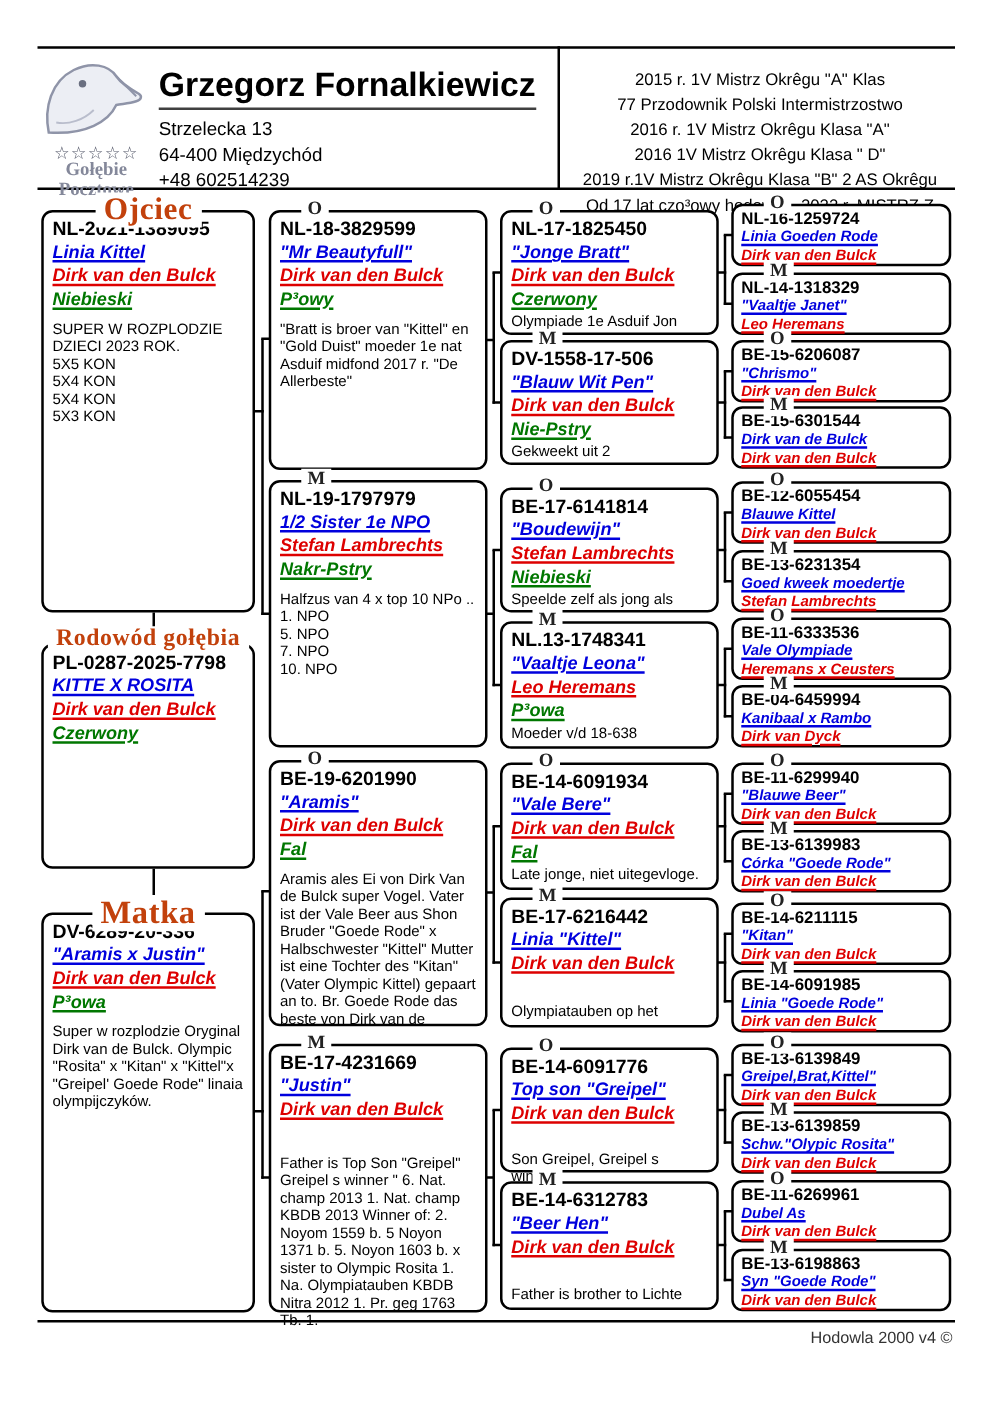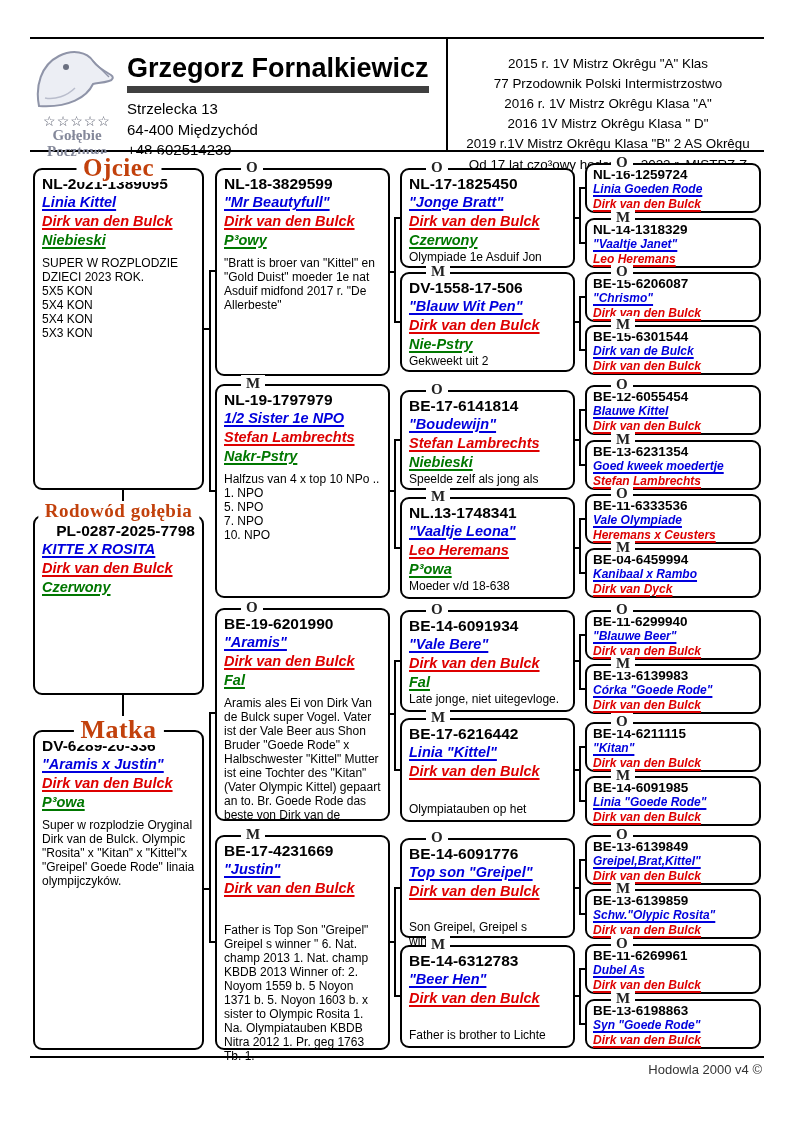--- a/index.html
+++ b/index.html
@@ -4,21 +4,21 @@
 <style>
   html,body{margin:0;padding:0;background:#fff;}
   .page{position:relative;width:794px;height:1123px;background:#fff;overflow:hidden;
         font-family:"Liberation Sans",sans-serif;color:#000;}
   .rule{position:absolute;background:#000;}
   
   .logo{position:absolute;left:30px;top:50px;width:94px;text-align:center;line-height:1.05;}
   .logo .stars{color:#55596a;font-size:14px;letter-spacing:1px;}
   .logo .brand{font-family:"Liberation Serif",serif;font-weight:bold;font-size:15px;color:#84889a;}
   .owner{position:absolute;left:127px;top:53px;}
-  .owner .nm{font-size:27px;font-weight:bold;border-bottom:7px solid #404040;padding-bottom:2px;display:inline-block;}
+  .owner .nm{font-size:27px;font-weight:bold;border-bottom:2px solid #404040;padding-bottom:2px;display:inline-block;}
   .owner .addr{margin-top:6px;font-size:15px;line-height:1.38;}
   .achv{position:absolute;left:452px;top:54px;width:312px;text-align:center;font-size:13.4px;line-height:1.5;}
   
   #pedigree{position:absolute;left:30px;top:158px;width:734px;height:900px;}
   .pbox{position:absolute;background:#fff;border:2px solid #000;border-radius:9px;
         box-sizing:border-box;padding:4px 7px 3px 7px;}
   .pbox.c4{padding:2px 6px 1px 6px;}
   .pbox.c3{display:flex;flex-direction:column;}
   .ptab{position:absolute;top:-11px;left:24px;background:#fff;padding:0 5px;
         font-family:"Liberation Serif",serif;font-weight:bold;font-size:15px;color:#222;line-height:1.1;}
@@ -143,21 +143,21 @@
         <div class="ring">NL-2021-1389095</div>
         <div class="fld name">Linia Kittel</div>
         <div class="fld breeder">Dirk van den Bulck</div>
         <div class="fld pcolor">Niebieski</div>
         <div class="pcomment">SUPER W ROZPLODZIE DZIECI 2023 ROK.
 5X5 KON
 5X4 KON
 5X4 KON
 5X3 KON</div>
       </div>
-      <div class="pbox c1" style="left: 3px; top: 357px; width: 171px; height: 180px; text-align: right;">
+      <div class="pbox c1" style="left: 3px; top: 357px; width: 171px; height: 180px;">
         <div class="ptab big" style="font-size:19px">Rodowód gołębia</div>
         <div class="ring">PL-0287-2025-7798</div>
         <div class="fld name">KITTE X ROSITA</div>
         <div class="fld breeder">Dirk van den Bulck</div>
         <div class="fld pcolor">Czerwony</div>
       </div>
       <div class="pbox c1" style="left: 3px; top: 572px; width: 171px; height: 320px;">
         <div class="ptab big" style="font-size:26px">Matka</div>
         <div class="ring">DV-6289-20-336</div>
         <div class="fld name">"Aramis x Justin"</div>

